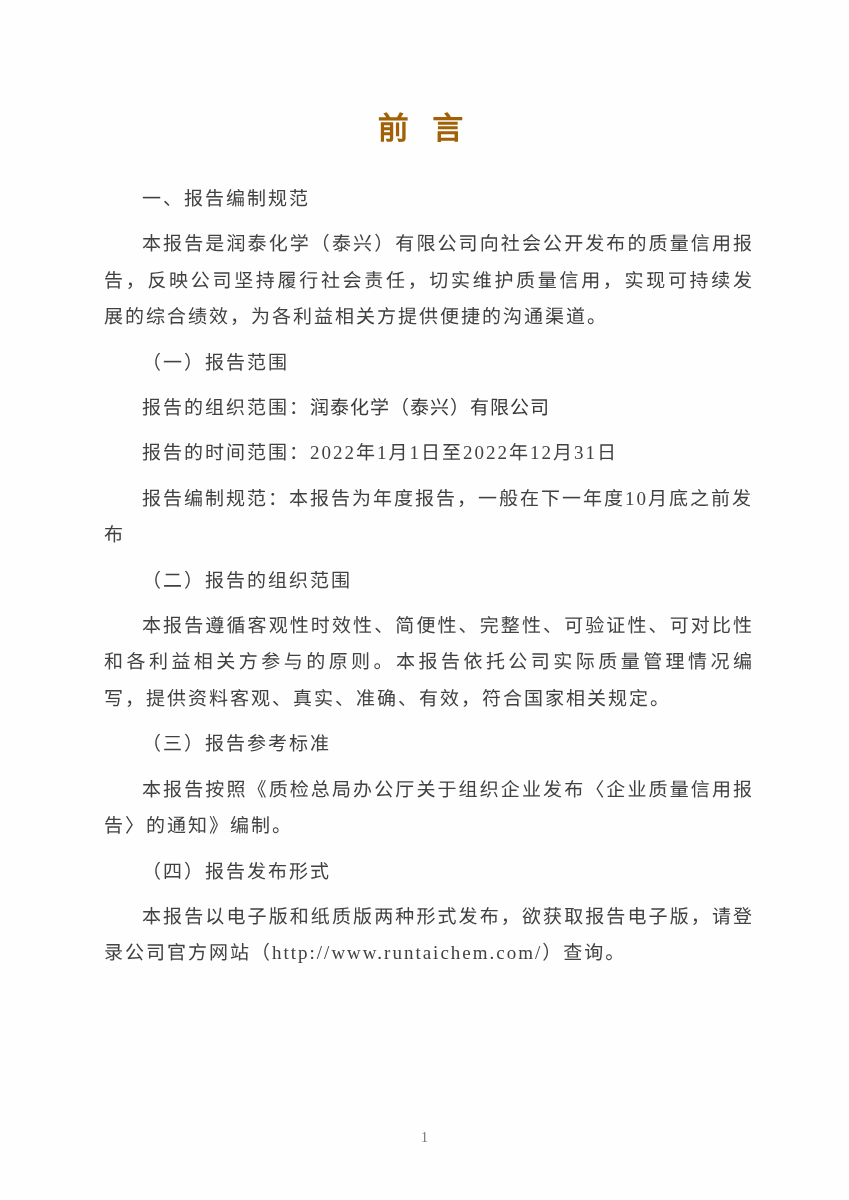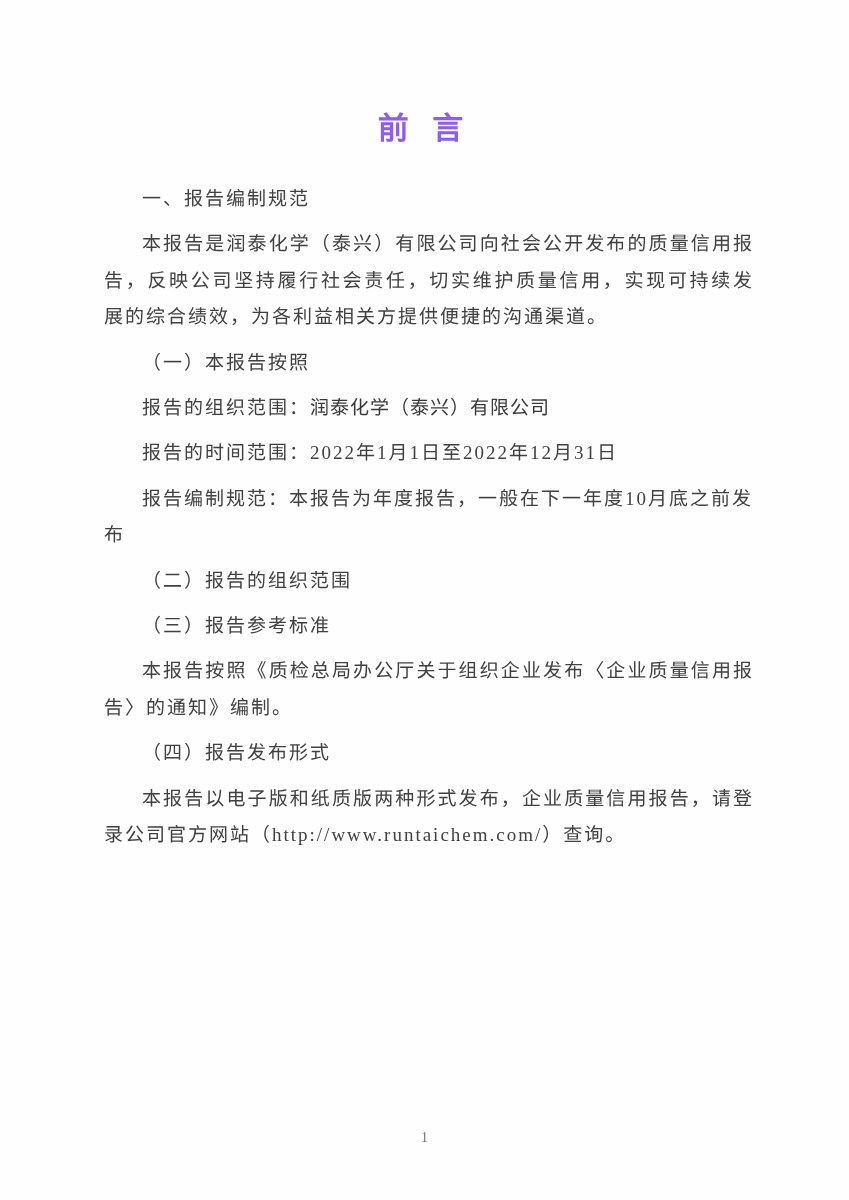--- a/index.html
+++ b/index.html
@@ -19,21 +19,21 @@
   }
   .doc-title {
     margin: 0;
     padding-top: 106px;
     height: 46px;
     line-height: 46px;
     text-align: center;
     font-size: 31px;
     font-weight: 600;
     letter-spacing: 8px;
-    color: #8b5cf6;
+    color: #a16207;
   }
   .content {
     position: absolute;
     left: 95px;
     top: 172px;
     width: 668px;
     font-size: 19px;
     line-height: 36.4px;
     letter-spacing: 2px;
   }
@@ -73,36 +73,37 @@
 <div class="page">
 
   <h1 class="doc-title">前 言</h1>
 
   <div class="content">
 
     <p class="heading">一、报告编制规范</p>
 
     <p class="para">本报告是润泰化学（泰兴）有限公司向社会公开发布的质量信用报告，反映公司坚持履行社会责任，切实维护质量信用，实现可持续发展的综合绩效，为各利益相关方提供便捷的沟通渠道。</p>
 
-    <p class="heading">（一）本报告按照</p>
+    <p class="heading">（一）报告范围</p>
 
     <p class="line"><span>报告的组织范围：</span><span class="org-value">润泰化学（泰兴）有限公司</span></p>
 
     <p class="line"><span>报告的时间范围：</span><span>2022年1月1日至2022年12月31日</span></p>
 
     <p class="line"><span>报告编制规范：</span><span>本报告为年度报告，一般在下一年度10月底之前发布</span></p>
 
     <p class="heading">（二）报告的组织范围</p>
 
+    <p class="para">本报告遵循客观性时效性、简便性、完整性、可验证性、可对比性和各利益相关方参与的原则。本报告依托公司实际质量管理情况编写，提供资料客观、真实、准确、有效，符合国家相关规定。</p>
 
     <p class="heading">（三）报告参考标准</p>
 
     <p class="para">本报告按照《质检总局办公厅关于组织企业发布〈企业质量信用报告〉的通知》编制。</p>
 
     <p class="heading">（四）报告发布形式</p>
 
-    <p class="para">本报告以电子版和纸质版两种形式发布，企业质量信用报告，请登录公司官方网站（http://www.runtaichem.com/）查询。</p>
+    <p class="para">本报告以电子版和纸质版两种形式发布，欲获取报告电子版，请登录公司官方网站（http://www.runtaichem.com/）查询。</p>
 
   </div>
 
   <div class="page-number">1</div>
 
 </div>
 
 </body></html>

